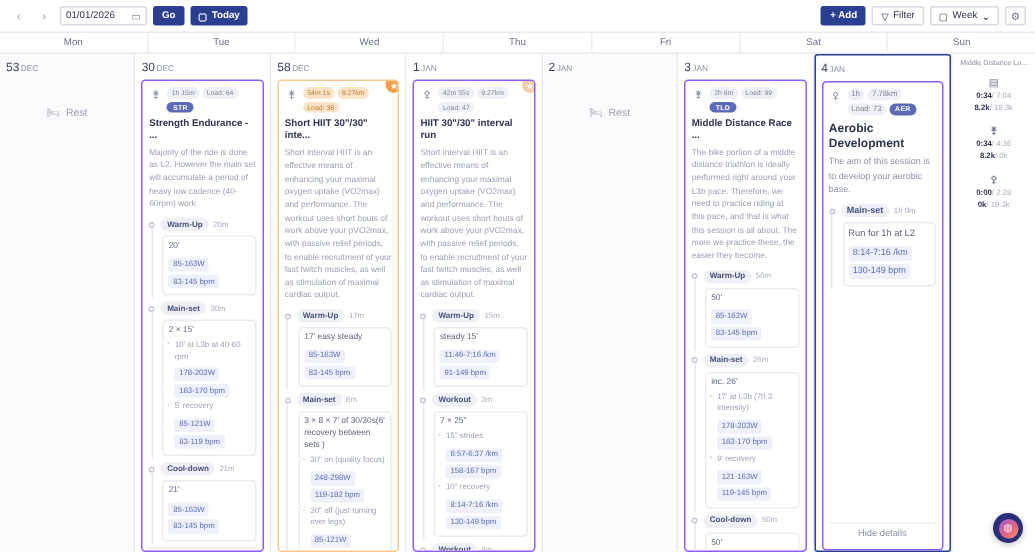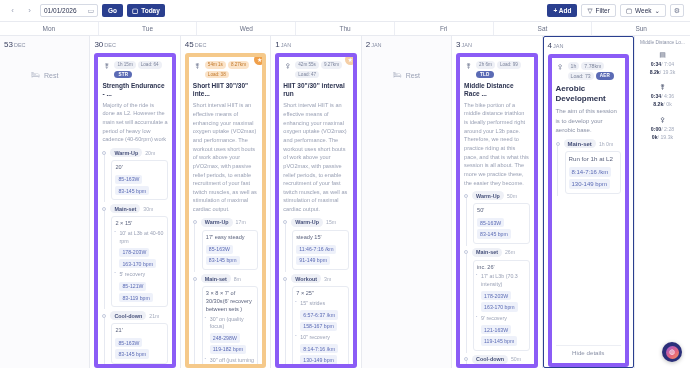--- a/index.html
+++ b/index.html
@@ -77,21 +77,21 @@
   .datelabel { font-size:8px; color:#3a4160; margin-bottom:4px; letter-spacing:0; }
   .datelabel .mon { font-size:5.5px; color:#8a91a6; margin-left:1px; text-transform:uppercase; }
 
   .rest {
     display:flex; align-items:center; justify-content:center; gap:4px;
     margin-top:18px; color:#9aa1b5; font-size:7px;
   }
 
   
   .card {
-    border:4px solid #8b5cf6; border-radius:3px; background:#fff;
+    border:1px solid #8b5cf6; border-radius:3px; background:#fff;
     padding:4px; position:relative; overflow:hidden; flex:1;
     display:flex; flex-direction:column;
   }
   .card.accent-orange { border-color:#f5c98a; }
   .star {
     position:absolute; top:-3px; right:-3px; width:11px; height:11px; border-radius:50%;
     background:#f0a04b; color:#fff; font-size:6px; display:flex;
     align-items:center; justify-content:center; cursor:pointer; z-index:3;
   }
   .star.pale { background:#f5cfa6; }
@@ -281,21 +281,21 @@
                   <div class="stepmain">21'</div>
                   <div class="metricrow"><span class="metric">85-163W</span></div>
                   <div class="metricrow"><span class="metric">83-145 bpm</span></div>
                 </div>
               </div>
             </div>
             <div class="hide">Hide details</div>
           </div>
         </div>
         <div class="daycol">
-          <div class="datelabel"><span>45</span><span class="mon">DEC</span></div>
+          <div class="datelabel"><span>58</span><span class="mon">DEC</span></div>
           <div class="card accent-orange">
             <div class="star">★</div>
             <div class="cardhead">
               <div class="sporticon">⚵</div>
               <div class="badges">
                 <span class="badge orange">54m 1s</span>
                 <span class="badge orange">8.27km</span>
                 <span class="badge orange">Load: 38</span>
               </div>
             </div>

